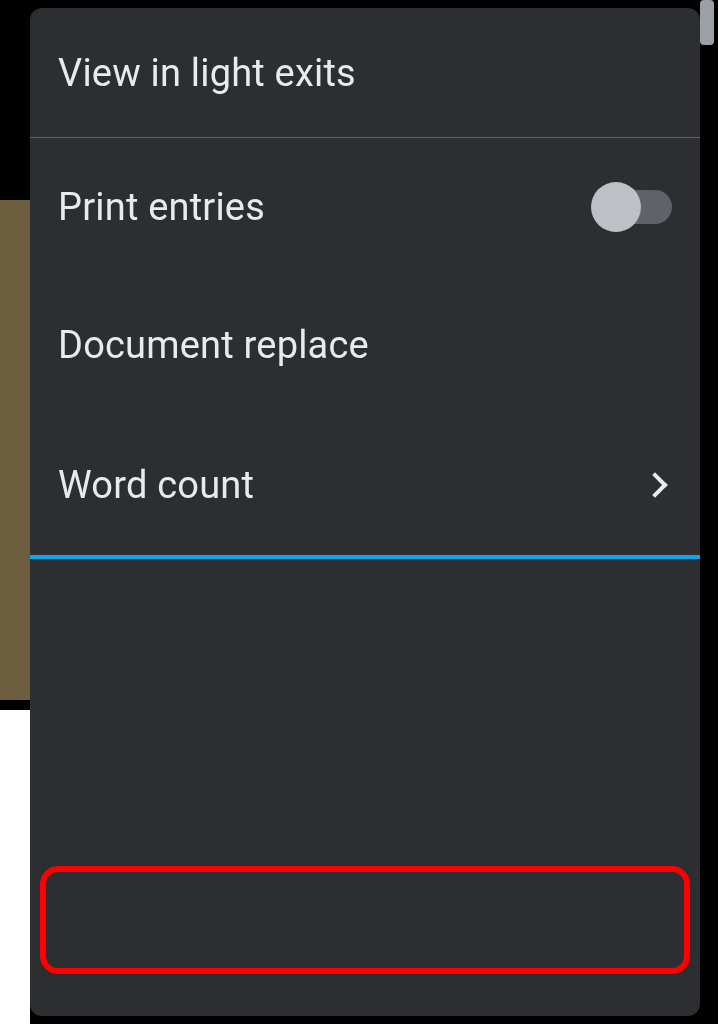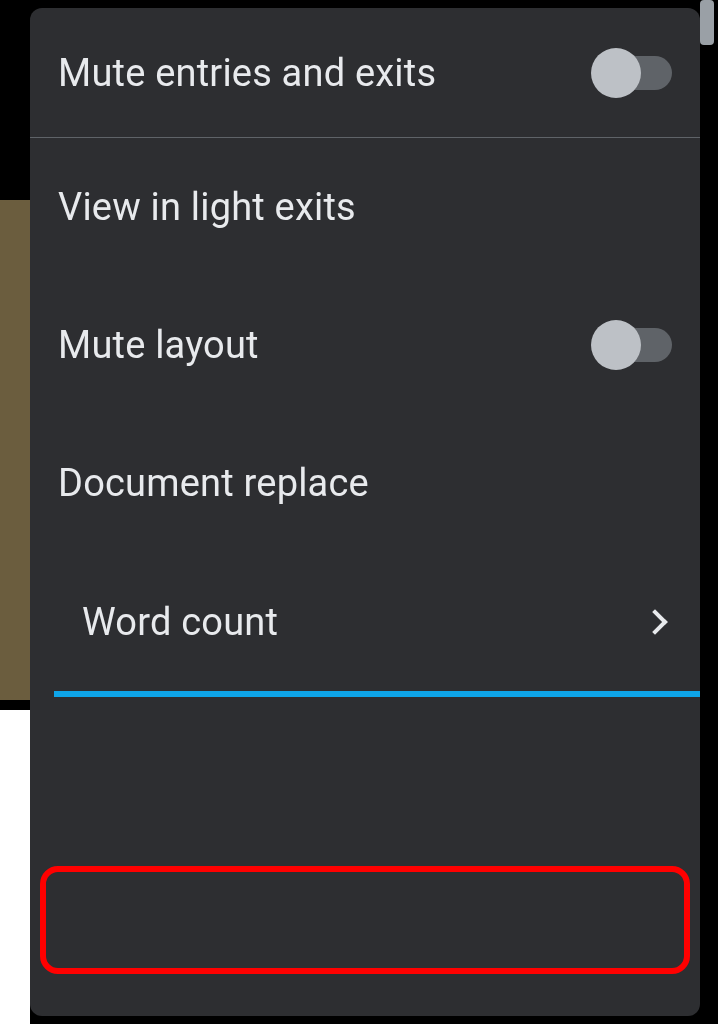--- a/index.html
+++ b/index.html
@@ -136,48 +136,41 @@
       top: 866px;
       width: 650px;
       height: 108px;
       border: 6px solid #ff0000;
       border-radius: 18px;
       pointer-events: none;
       z-index: 10;
     }
 
     .menu-item.word-count {
-      border-bottom: 6px solid #0ea5e9;
+      border-bottom: 4px solid #0ea5e9;
       height: 145px;
-      margin-left: 24px;
     }
   </style>
 </head>
 <body>
 
 <div class="background-content">
   <div class="bg-doc"></div>
   <div class="bg-white"></div>
 </div>
 
 <div class="menu-panel">
 
-  <div class="menu-item">
-    <span class="menu-label">Mute entries and exits</span>
-    <div class="toggle">
-      <div class="toggle-thumb"></div>
-    </div>
-  </div>
 
   <div class="menu-item">
     <span class="menu-label">View in light exits</span>
   </div>
 
   <div class="menu-item">
-    <span class="menu-label">Mute layout</span>
+    <span class="menu-label">Print entries</span>
     <div class="toggle">
       <div class="toggle-thumb"></div>
     </div>
   </div>
 
 
   <div class="menu-item">
     <span class="menu-label">Document replace</span>
   </div>
 

